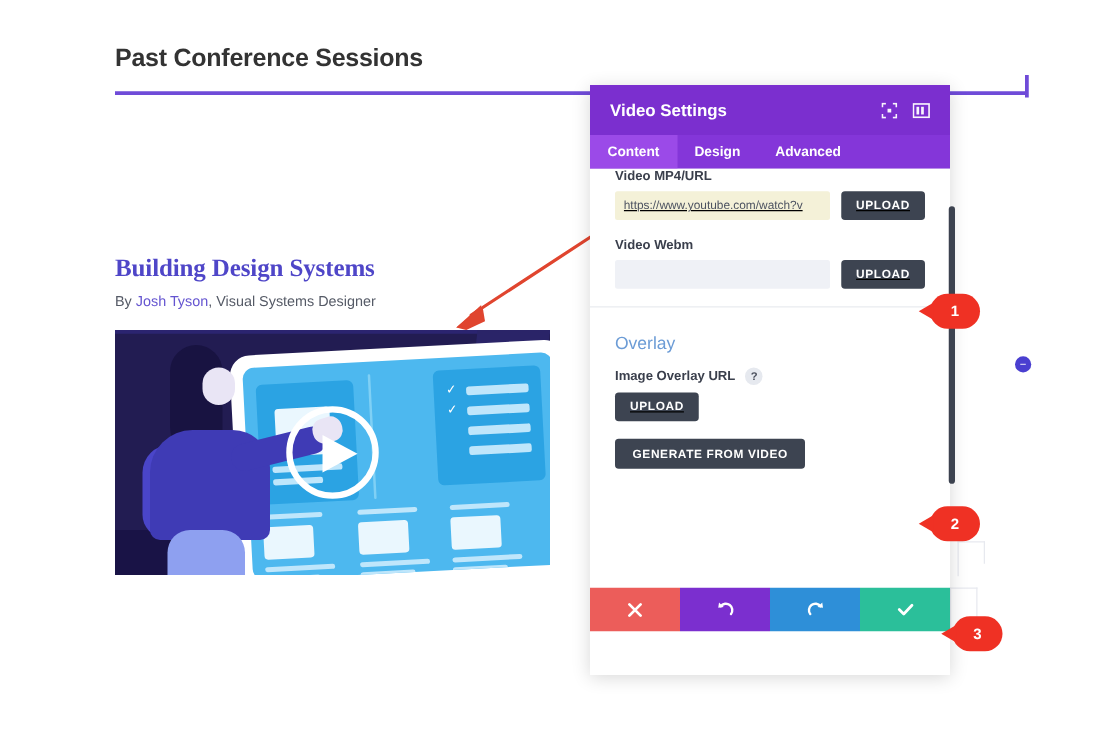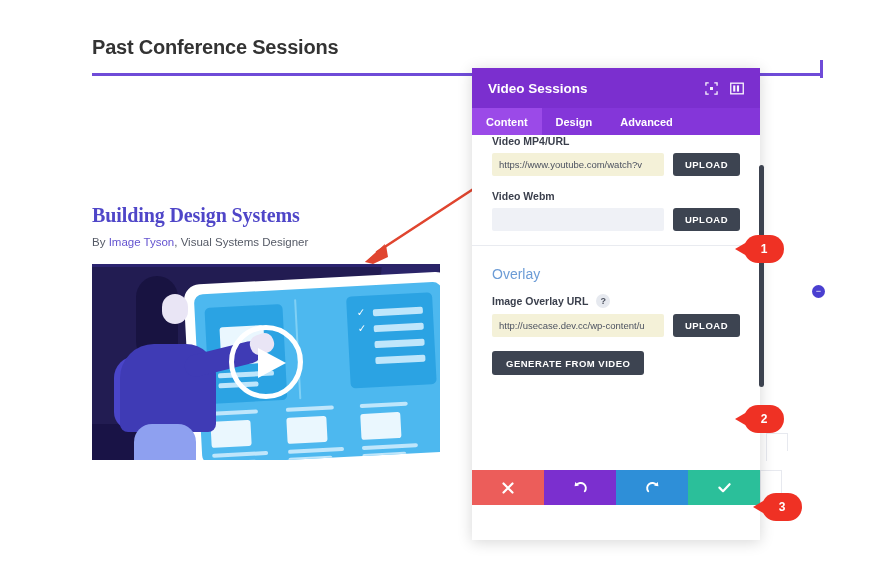--- a/index.html
+++ b/index.html
@@ -143,21 +143,21 @@
   }
   .field-label {
     font-size:10.5px; color:#3a3f4c; font-weight:bold; margin-bottom:6px;
     display:flex; align-items:center;
   }
   .help-q {
     display:inline-flex; align-items:center; justify-content:center;
     width:14px; height:14px; border-radius:50%; background:#e6e9ef;
     color:#4a4f5c; font-size:9px; font-weight:bold; margin-left:8px;
   }
-  .field-row { display:flex; align-items:center; gap:9px; margin-bottom:14px; }
+  .field-row { display:flex; align-items:center; gap:9px; margin-bottom:14px;text-decoration:underline; }
   .text-input {
     flex:1; height:23px; border:0; border-radius:2px;
     padding:0 7px; font-size:9.5px; color:#4c5260;
     font-family:"Liberation Sans", sans-serif; outline:none;
     background:#eff1f6;
   }
   .text-input.modified { background:#f4f1d8; }
   .btn-dark {
     background:#3d4451; color:#ffffff; border:0; border-radius:3px;
     font-size:9.5px; font-weight:bold; letter-spacing:0.5px;
@@ -213,21 +213,21 @@
 
 <div id="root">
 
   <div class="page-title">Past Conference Sessions</div>
   <div class="title-rule"></div>
   <div class="right-vrule"></div>
 
   <div class="article">
     <div class="article-title">Building Design Systems</div>
     <div class="article-by">
-      <span>By </span><a href="#">Image Tyson</a><span>, Visual Systems Designer</span>
+      <span>By </span><a href="#">Josh Tyson</a><span>, Visual Systems Designer</span>
     </div>
   </div>
 
   <div class="video-thumb">
     <div class="vt-topline"></div>
     <div class="vt-wall-r"></div>
     <div class="vt-floor"></div>
 
     <div class="vt-screen">
       <div class="vt-screen-inner">
@@ -285,21 +285,21 @@
   <div class="ghost-line" style="left:766px; top:433px; width:1px; height:28px;"></div>
   <div class="ghost-line" style="left:766px; top:433px; width:22px; height:1px;"></div>
   <div class="ghost-line" style="left:787px; top:433px; width:1px; height:18px;"></div>
   <div class="ghost-line" style="left:760px; top:470px; width:1px; height:38px;"></div>
   <div class="ghost-line" style="left:760px; top:470px; width:22px; height:1px;"></div>
   <div class="ghost-line" style="left:781px; top:470px; width:1px; height:24px;"></div>
 
   <div class="modal">
 
     <div class="modal-header">
-      <div class="modal-title">Video Sessions</div>
+      <div class="modal-title">Video Settings</div>
       <div class="hdr-icon">
         <svg width="13" height="13" viewBox="0 0 14 14">
           <path d="M1 4V1h3M10 1h3v3M13 10v3h-3M4 13H1v-3" fill="none" stroke="#ffffff" stroke-width="1.4"></path>
           <rect x="5.4" y="5.4" width="3.2" height="3.2" fill="#ffffff"></rect>
         </svg>
       </div>
       <div class="hdr-icon">
         <svg width="14" height="13" viewBox="0 0 15 13">
           <rect x="0.8" y="0.8" width="13.4" height="11.4" fill="none" stroke="#ffffff" stroke-width="1.4"></rect>
           <rect x="3.4" y="3.2" width="2.3" height="6.6" fill="#ffffff"></rect>
@@ -334,21 +334,20 @@
       <div class="sec-divider"></div>
 
       
       <div class="section-head">Overlay</div>
 
       <div class="field-label">
         <span>Image Overlay URL</span>
         <span class="help-q">?</span>
       </div>
       <div class="field-row">
-        <input class="text-input modified" type="text" value="http://usecase.dev.cc/wp-content/u" style="">
         <button class="btn-dark">UPLOAD</button>
       </div>
       <button class="btn-wide">GENERATE FROM VIDEO</button>
     </div>
 
     <div class="modal-scroll"></div>
 
     <div class="modal-footer">
       <div class="fbtn cancel">
         <svg width="14" height="14" viewBox="0 0 14 14">

